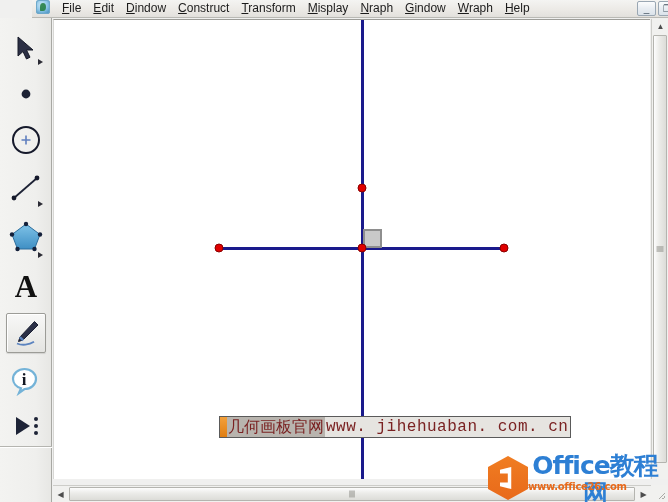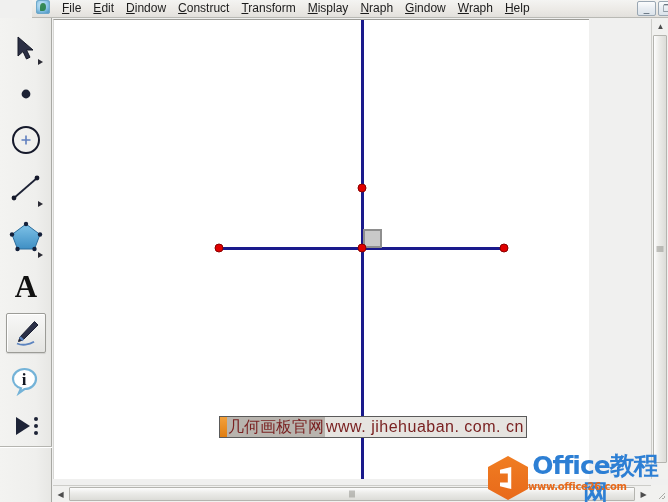--- a/index.html
+++ b/index.html
@@ -114,21 +114,21 @@
     position: absolute;
     left: 0; width: 52px; height: 1px;
     background: #b5b5b0;
     border-bottom: 1px solid #ffffff;
   }
 
   
   .canvas-wrap {
     position: absolute;
     left: 53px; top: 19px;
-    width: 536px; height: 460px;
+    width: 597px; height: 460px;
     background: #ffffff;
     border-top: 1px solid #9d9d98;
     border-left: 1px solid #d7d7d4;
     overflow: hidden;
     box-sizing: border-box;
   }
   .canvas {
     position: absolute;
     left: -53px; top: -19px;
     width: 668px; height: 502px;
@@ -179,21 +179,21 @@
     line-height: 20px;
     padding: 0 1px;
     letter-spacing: 0px;
     font-family: "DejaVu Sans", sans-serif;
   }
   .text-url {
     color: #7a2222;
     font-size: 16px;
     line-height: 20px;
     padding: 0 2px 0 1px;
-    font-family: Liberation Sans, sans-serif;
+    font-family: Liberation Mono, monospace;
     letter-spacing: 0.5px;
   }
 
   
   .vscroll {
     position: absolute;
     right: 0; top: 19px;
     width: 17px; height: 460px;
     background: #f1f1ef;
     border-left: 1px solid #cdcdc9;

